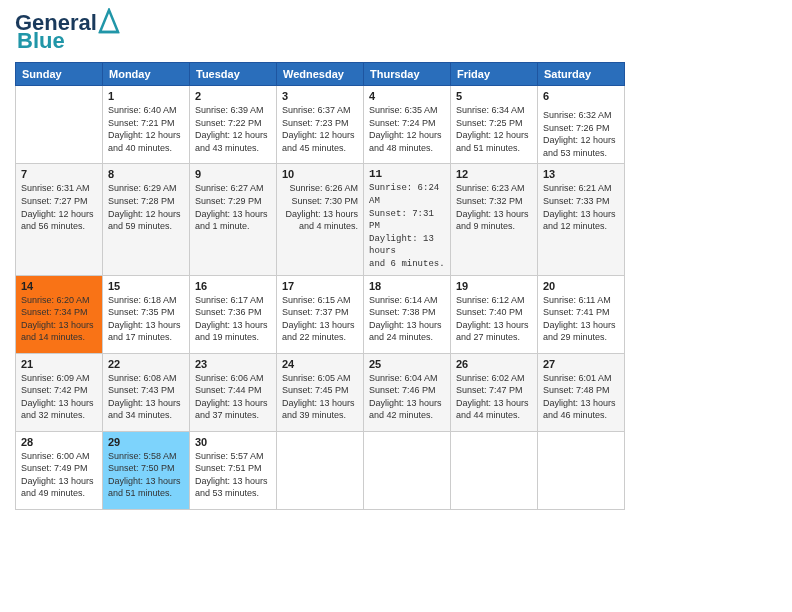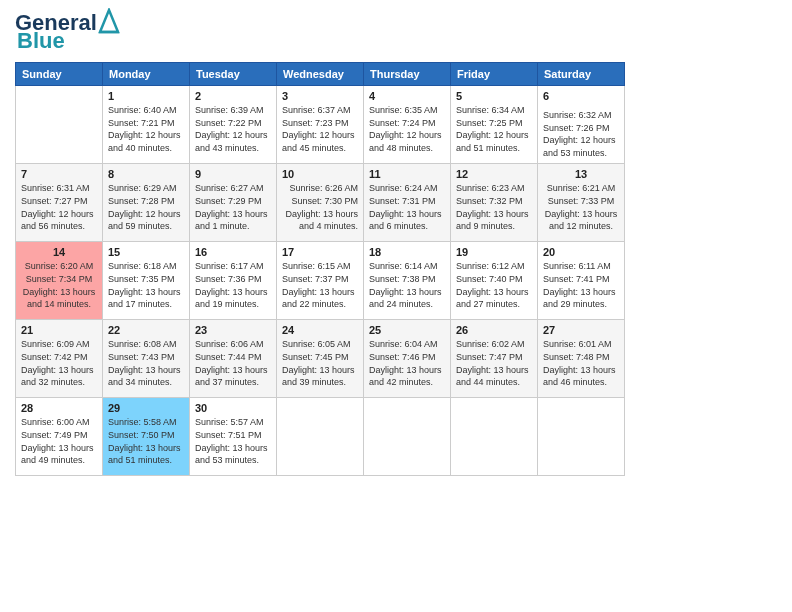--- a/index.html
+++ b/index.html
@@ -184,44 +184,44 @@
 Daylight: 13 hours
 and 1 minute.</div>
           </td>
           <td style="background: rgb(245, 245, 245);">
             <span class="day-num">10</span>
             <div class="day-info" style="white-space: pre-line; text-align: right;">Sunrise: 6:26 AM
 Sunset: 7:30 PM
 Daylight: 13 hours
 and 4 minutes.</div>
           </td>
-          <td style="background: rgb(245, 245, 245);">
+          <td style="background: rgb(245, 245, 245); font-family: Liberation Mono, monospace;">
             <span class="day-num">11</span>
             <div class="day-info" style="white-space: pre-line;">Sunrise: 6:24 AM
 Sunset: 7:31 PM
 Daylight: 13 hours
 and 6 minutes.</div>
           </td>
           <td style="background: rgb(245, 245, 245);">
             <span class="day-num">12</span>
             <div class="day-info" style="white-space: pre-line;">Sunrise: 6:23 AM
 Sunset: 7:32 PM
 Daylight: 13 hours
 and 9 minutes.</div>
           </td>
-          <td style="background: rgb(245, 245, 245); text-align: center;">
+          <td style="background: rgb(245, 245, 245);">
             <span class="day-num">13</span>
             <div class="day-info" style="white-space: pre-line;">Sunrise: 6:21 AM
 Sunset: 7:33 PM
 Daylight: 13 hours
 and 12 minutes.</div>
           </td>
         </tr>
         <tr>
-          <td style="background: #fca5a5; text-align: center;">
+          <td style="background: #f97316;">
             <span class="day-num">14</span>
             <div class="day-info" style="white-space: pre-line;">Sunrise: 6:20 AM
 Sunset: 7:34 PM
 Daylight: 13 hours
 and 14 minutes.</div>
           </td>
           <td style="background: rgb(255, 255, 255);">
             <span class="day-num">15</span>
             <div class="day-info" style="white-space: pre-line;">Sunrise: 6:18 AM
 Sunset: 7:35 PM

